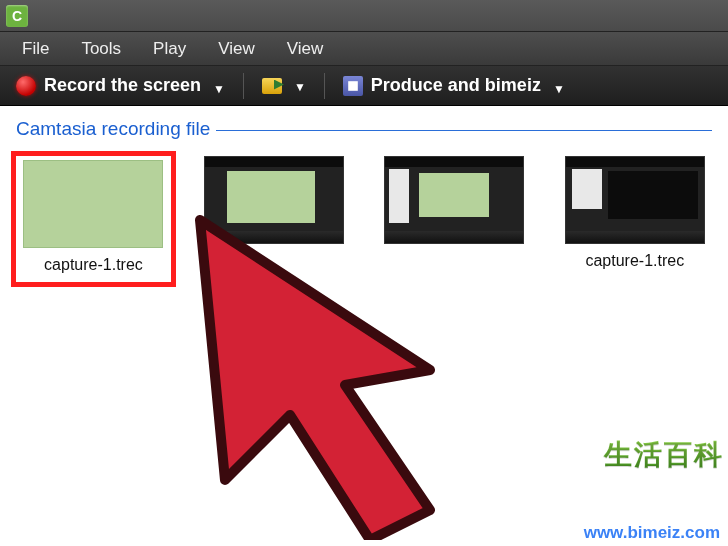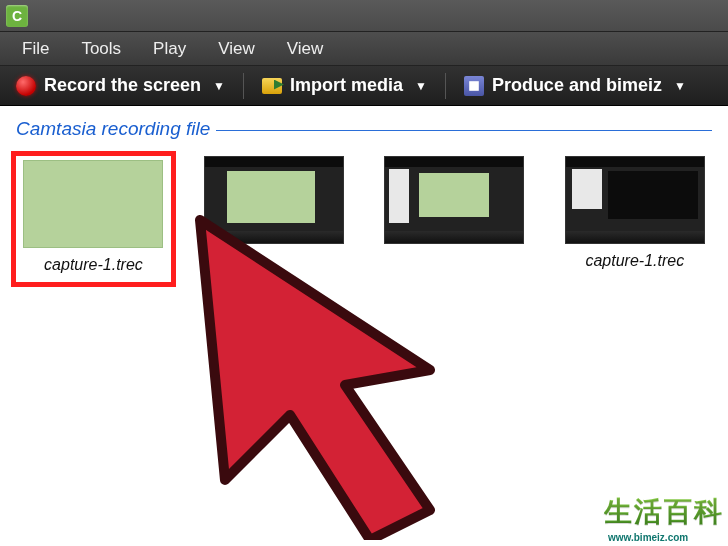--- a/index.html
+++ b/index.html
@@ -6,47 +6,47 @@
 body { width: 728px; height: 546px; font-family: "Segoe UI", Arial, sans-serif; background: #fff; overflow: hidden; position: relative; }
 
 .titlebar { height: 32px; background: linear-gradient(#5a5a5a,#4a4a4a); display: flex; align-items: center; padding: 0 6px; border-bottom: 1px solid #222; }
 .app-icon { width: 22px; height: 22px; background: #6db33f; border-radius: 3px; display: flex; align-items: center; justify-content: center; color: #fff; font-weight: bold; font-size: 14px; box-shadow: inset 0 1px 2px rgba(255,255,255,.4); }
 
 .menubar { height: 34px; background: linear-gradient(#4e4e4e,#3a3a3a); display: flex; align-items: center; padding: 0 8px; gap: 4px; border-bottom: 1px solid #222; }
 .menu-item { color: #eee; font-size: 17px; padding: 4px 14px; cursor: pointer; }
 
 .toolbar { height: 40px; background: linear-gradient(#323232,#1e1e1e); display: flex; align-items: center; padding: 0 10px; border-bottom: 1px solid #000; }
 .tool-sep { width: 1px; height: 26px; background: #555; margin: 0 12px; }
-.tool-btn { display: flex; align-items: center; gap: 8px; color: #fff; font-size: 18px; font-weight: bold; cursor: pointer; padding: 4px 6px; }
+.tool-btn { display: flex; align-items: flex-end; gap: 8px; color: #fff; font-size: 18px; font-weight: bold; cursor: pointer; padding: 4px 6px; }
 .rec-dot { width: 20px; height: 20px; border-radius: 50%; background: radial-gradient(circle at 35% 30%, #ff6a6a, #c40000 70%); box-shadow: 0 0 4px rgba(255,0,0,.6); }
 .folder-icon { width: 20px; height: 16px; background: linear-gradient(#f7d558,#d9a20a); border-radius: 2px; position: relative; }
 .folder-icon::after { content:""; position:absolute; right:-2px; top:2px; width:10px; height:10px; background:#2e7d32; clip-path: polygon(0 0,100% 50%,0 100%); }
 .produce-icon { width: 20px; height: 20px; background: linear-gradient(#7a86d6,#4a56a6); border-radius: 2px; display:flex; align-items:center; justify-content:center; }
 .produce-icon svg { fill:#fff; }
 .drop-arrow { font-size: 12px; margin-left: 4px; }
 
-.content { padding: 12px 16px 0 16px; position: relative; font-style: italic; }
+.content { padding: 12px 16px 0 16px; position: relative; }
 .section-title { color: #1a5fd0; font-size: 19px; background:#fff; position:relative; z-index:2; display:inline-block; padding-right:6px; }
 .section-rule { height:1px; background:#2a6ed8; position:absolute; left:16px; right:16px; top:24px; z-index:1; }
 
 .filegrid { display: flex; gap: 26px; margin-top: 16px; }
 .file-item { width: 166px; display:flex; flex-direction:column; align-items:center; }
 .file-item.selected { outline: 5px solid #ff1e1e; outline-offset: 0; padding: 4px 4px 8px 4px; }
 .thumb { width: 140px; height: 88px; background:#222; border:1px solid #333; position:relative; overflow:hidden; }
 .thumb.green { background:#b5d29b; border:1px solid #9cbf83; }
 .thumb .mini-green { position:absolute; background:#b5d29b; }
 .thumb .mini-dark { position:absolute; background:#0c0c0c; }
 .thumb .mini-bar { position:absolute; left:0; right:0; bottom:0; height:12px; background:linear-gradient(#2a2a2a,#111); }
 .file-label { margin-top: 8px; font-size: 16px; color:#111; text-align:center; }
 
 .big-cursor { position:absolute; left:170px; top:200px; width:360px; height:340px; pointer-events:none; }
 
-.watermark { position:absolute; right:4px; bottom:2px; text-align:left; }
+.watermark { position:absolute; right:4px; bottom:2px; text-align:right; }
 .wm-line1 { font-size:28px; font-weight:bold; letter-spacing:2px; background:linear-gradient(#8fd24a,#3e8e1d); -webkit-background-clip:text; color:transparent; text-shadow:0 1px 0 rgba(0,0,0,.15); }
-.wm-line2 { font-size:10px; color:#0f766e; font-weight:bold; background:rgba(255,255,255,.7); padding:1px 4px; }
+.wm-line2 { font-size:17px; color:#3b82f6; font-weight:bold; background:rgba(255,255,255,.7); padding:1px 4px;margin-top:48px; }
 </style>
 </head>
 <body>
 
 <div class="titlebar">
   <div class="app-icon">C</div>
 </div>
 
 <div class="menubar">
   <div class="menu-item">File</div>
@@ -58,21 +58,20 @@
 
 <div class="toolbar">
   <div class="tool-btn">
     <span class="rec-dot"></span>
     <span>Record the screen</span>
     <span class="drop-arrow">▼</span>
   </div>
   <div class="tool-sep"></div>
   <div class="tool-btn">
     <span class="folder-icon"></span>
-    <span>Import media</span>
     <span class="drop-arrow">▼</span>
   </div>
   <div class="tool-sep"></div>
   <div class="tool-btn">
     <span class="produce-icon">
       <svg width="12" height="12" viewBox="0 0 10 10">
           <rect x="1" y="1" width="8" height="8"></rect>
         </svg>
     </span>
     <span>Produce and bimeiz</span>

